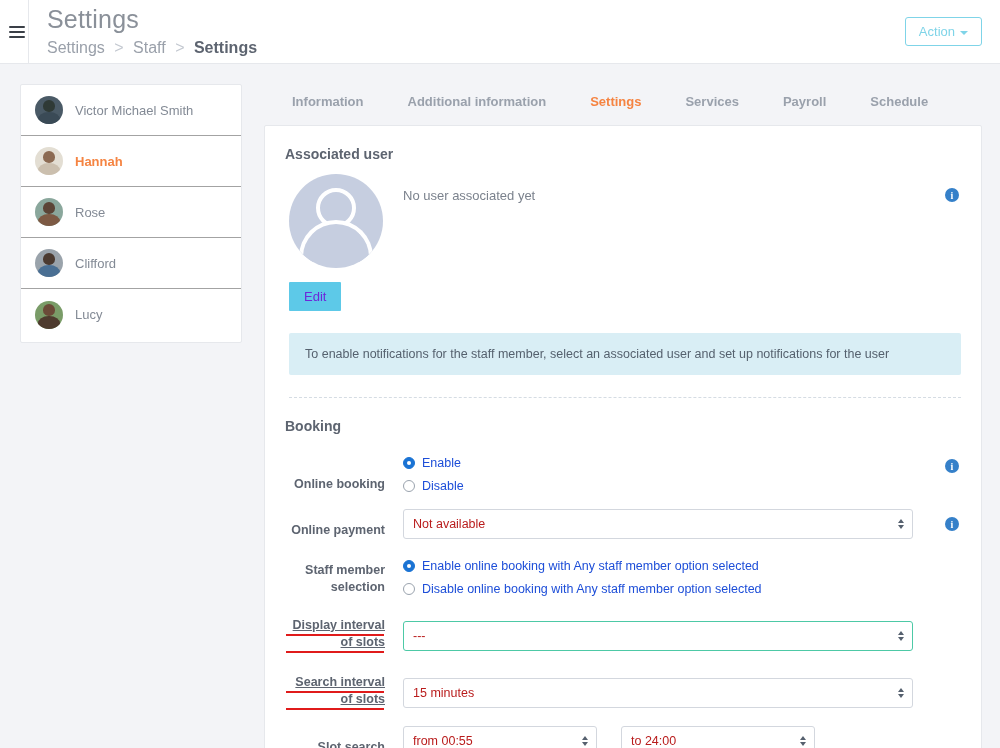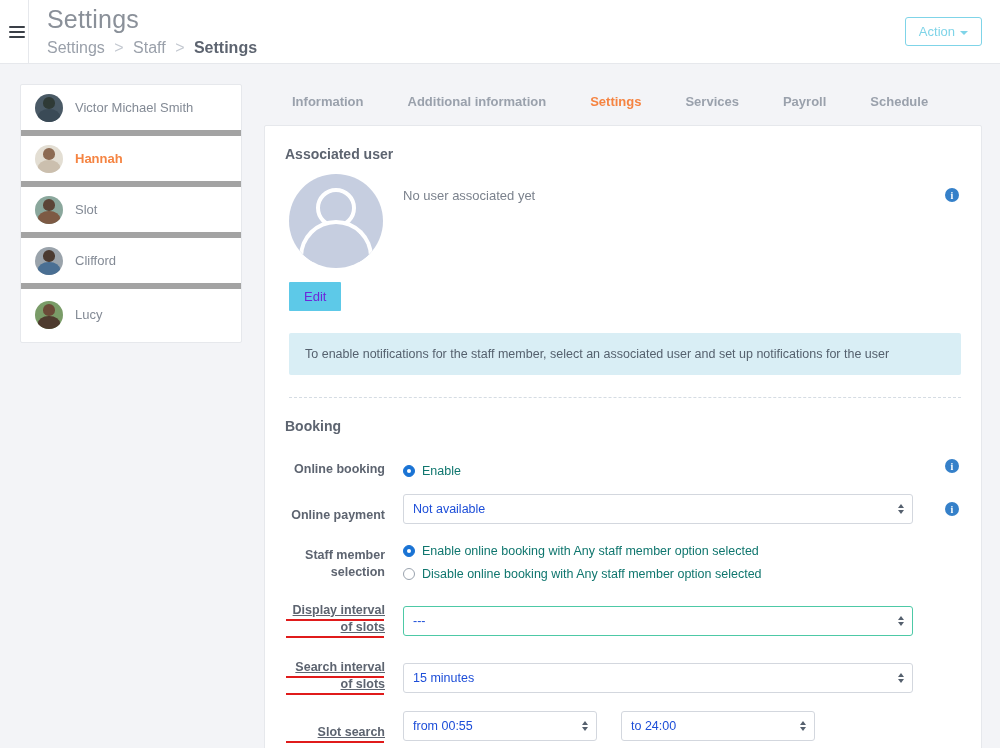--- a/index.html
+++ b/index.html
@@ -59,21 +59,21 @@
 
   
   .staff-list {
     width: 222px; flex: 0 0 222px;
     background: #fff; border: 1px solid #e6e8ec; border-radius: 2px;
     height: 259px; overflow: hidden;
   }
   .staff-item {
     display: flex; align-items: center; gap: 12px;
     height: 51px; padding: 0 14px;
-    border-bottom: 6px solid #a3a3a3;
+    border-bottom: 1px solid #a3a3a3;
     cursor: pointer;
   }
   .staff-item:last-child { border-bottom: none; }
   .staff-name { font-size: 13px; color: #838a95; }
   .staff-item.active .staff-name { color: #f58442; font-weight: bold; }
   .avatar {
     width: 28px; height: 28px; border-radius: 50%; flex: 0 0 28px;
     position: relative; overflow: hidden;
   }
   .avatar .head {
@@ -156,27 +156,27 @@
   .radio {
     width: 12px; height: 12px; border-radius: 50%;
     border: 1px solid #9aa3ae; background: #fff; flex: 0 0 12px; position: relative;
     cursor: pointer;
   }
   .radio.checked { border-color: #1a73d4; background: #1a73d4; }
   .radio.checked::after {
     content: ""; position: absolute; width: 4px; height: 4px; border-radius: 50%;
     background: #fff; left: 3px; top: 3px;
   }
-  .radio-label { font-size: 12.5px; color: #0f766e; }
+  .radio-label { font-size: 12.5px; color: #1d4ed8; }
 
   .sel {
     position: relative; display: block; background: #fff;
     border: 1px solid #d3d7de; border-radius: 3px; height: 30px;
     display: flex; align-items: center; padding: 0 24px 0 9px;
-    font-size: 12.5px; color: #1d4ed8; cursor: pointer;
+    font-size: 12.5px; color: #b91c1c; cursor: pointer;
   }
   .sel.focus { border: 1px solid #4dc9a6; }
   .sel .spin {
     position: absolute; right: 8px; top: 50%; transform: translateY(-50%);
     display: flex; flex-direction: column; gap: 2px;
   }
   .sel .spin i {
     display: block; width: 0; height: 0;
     border-left: 3.5px solid transparent; border-right: 3.5px solid transparent;
   }
@@ -230,21 +230,21 @@
         <div class="head" style="background:#8c6a52"></div>
         <div class="body" style="background:#cbbfae"></div>
       </div>
       <div class="staff-name">Hannah</div>
     </div>
     <div class="staff-item">
       <div class="avatar" style="background:#8aa79c">
         <div class="head" style="background:#5b4436"></div>
         <div class="body" style="background:#7d5a44"></div>
       </div>
-      <div class="staff-name">Slot</div>
+      <div class="staff-name">Rose</div>
     </div>
     <div class="staff-item">
       <div class="avatar" style="background:#9aa3ab">
         <div class="head" style="background:#4b3a30"></div>
         <div class="body" style="background:#4a6f93"></div>
       </div>
       <div class="staff-name">Clifford</div>
     </div>
     <div class="staff-item">
       <div class="avatar" style="background:#7a9c68">
@@ -288,20 +288,24 @@
         <div class="divider"></div>
 
         <div class="section-title" style="margin-bottom:22px">Booking</div>
 
         <div class="form-row">
           <div class="form-label">Online booking</div>
           <div class="form-field">
             <div class="radio-line">
               <span class="radio checked"></span>
               <span class="radio-label">Enable</span>
+            </div>
+            <div class="radio-line">
+              <span class="radio"></span>
+              <span class="radio-label">Disable</span>
             </div>
           </div>
           <div class="info-icon info-abs" style="top:3px">i</div>
         </div>
 
         <div class="form-row" style="margin-bottom:18px">
           <div class="form-label">Online payment</div>
           <div class="form-field">
             <div class="sel w-narrow">
               <span>Not available</span>

